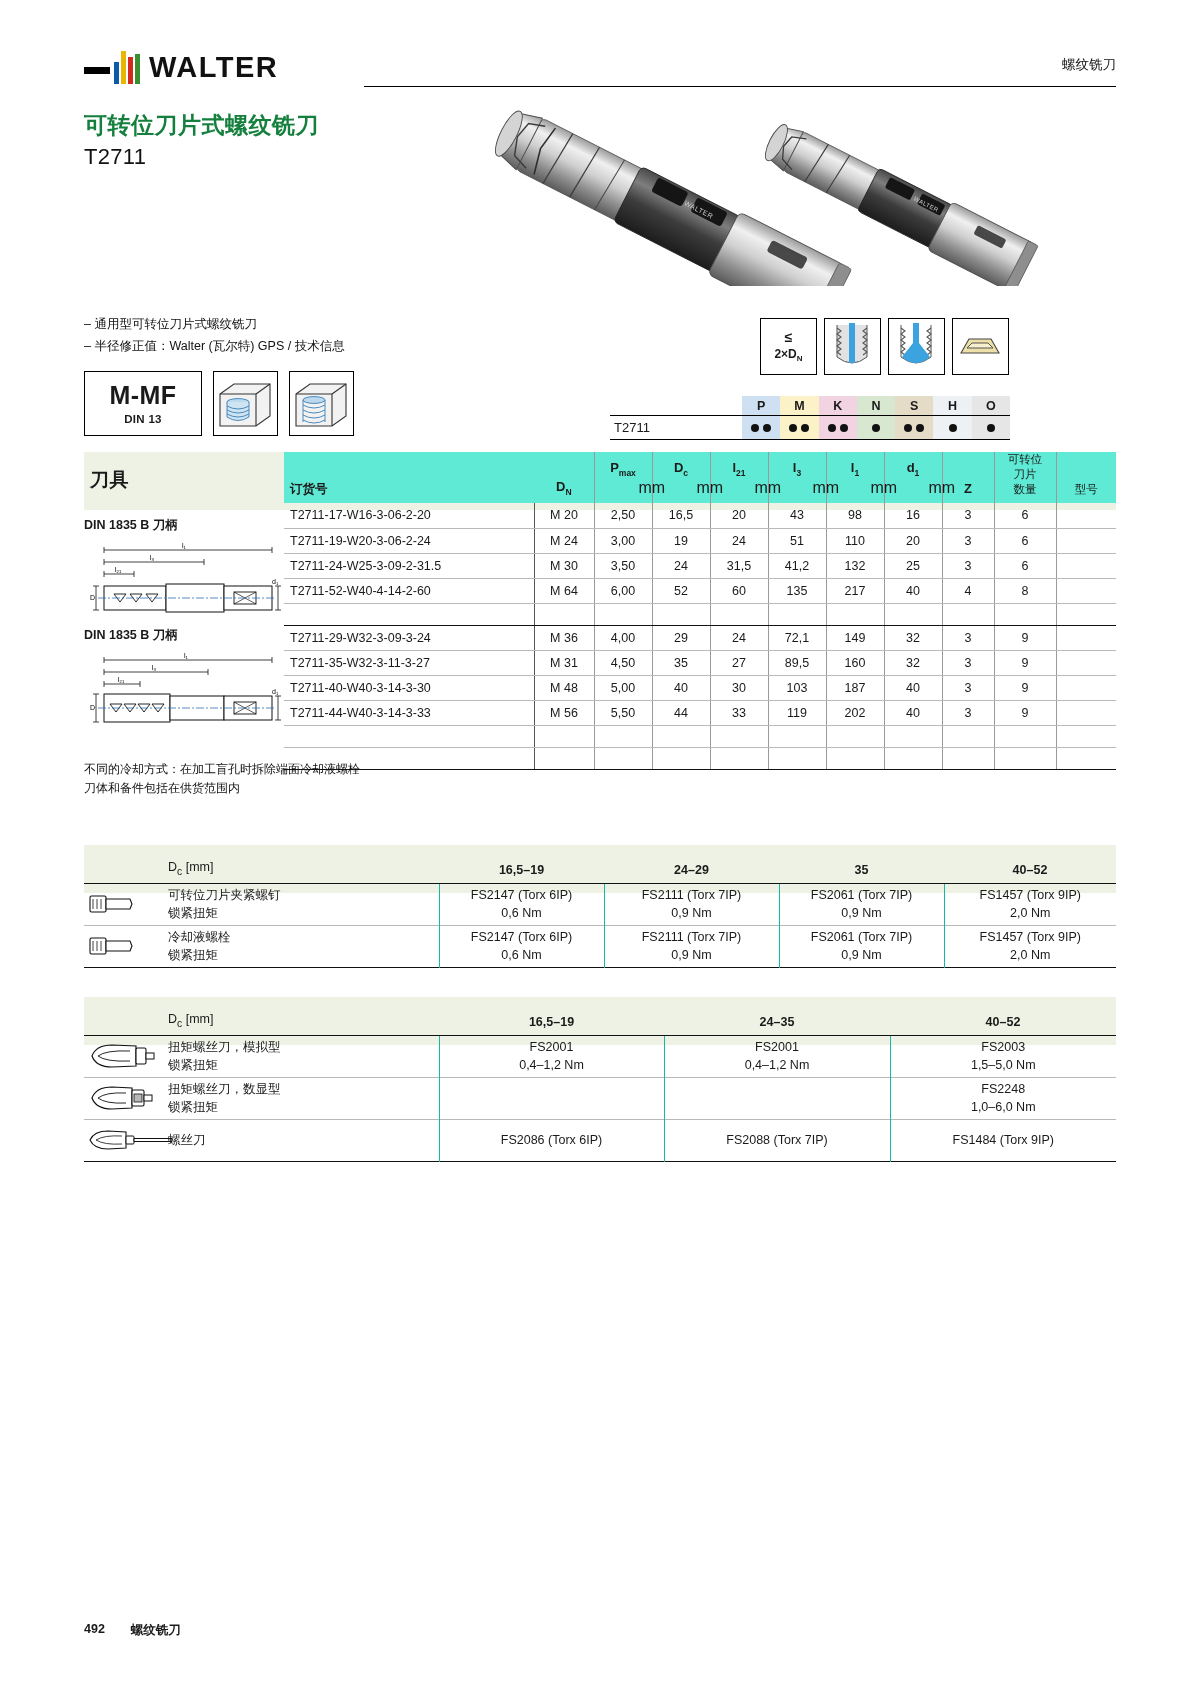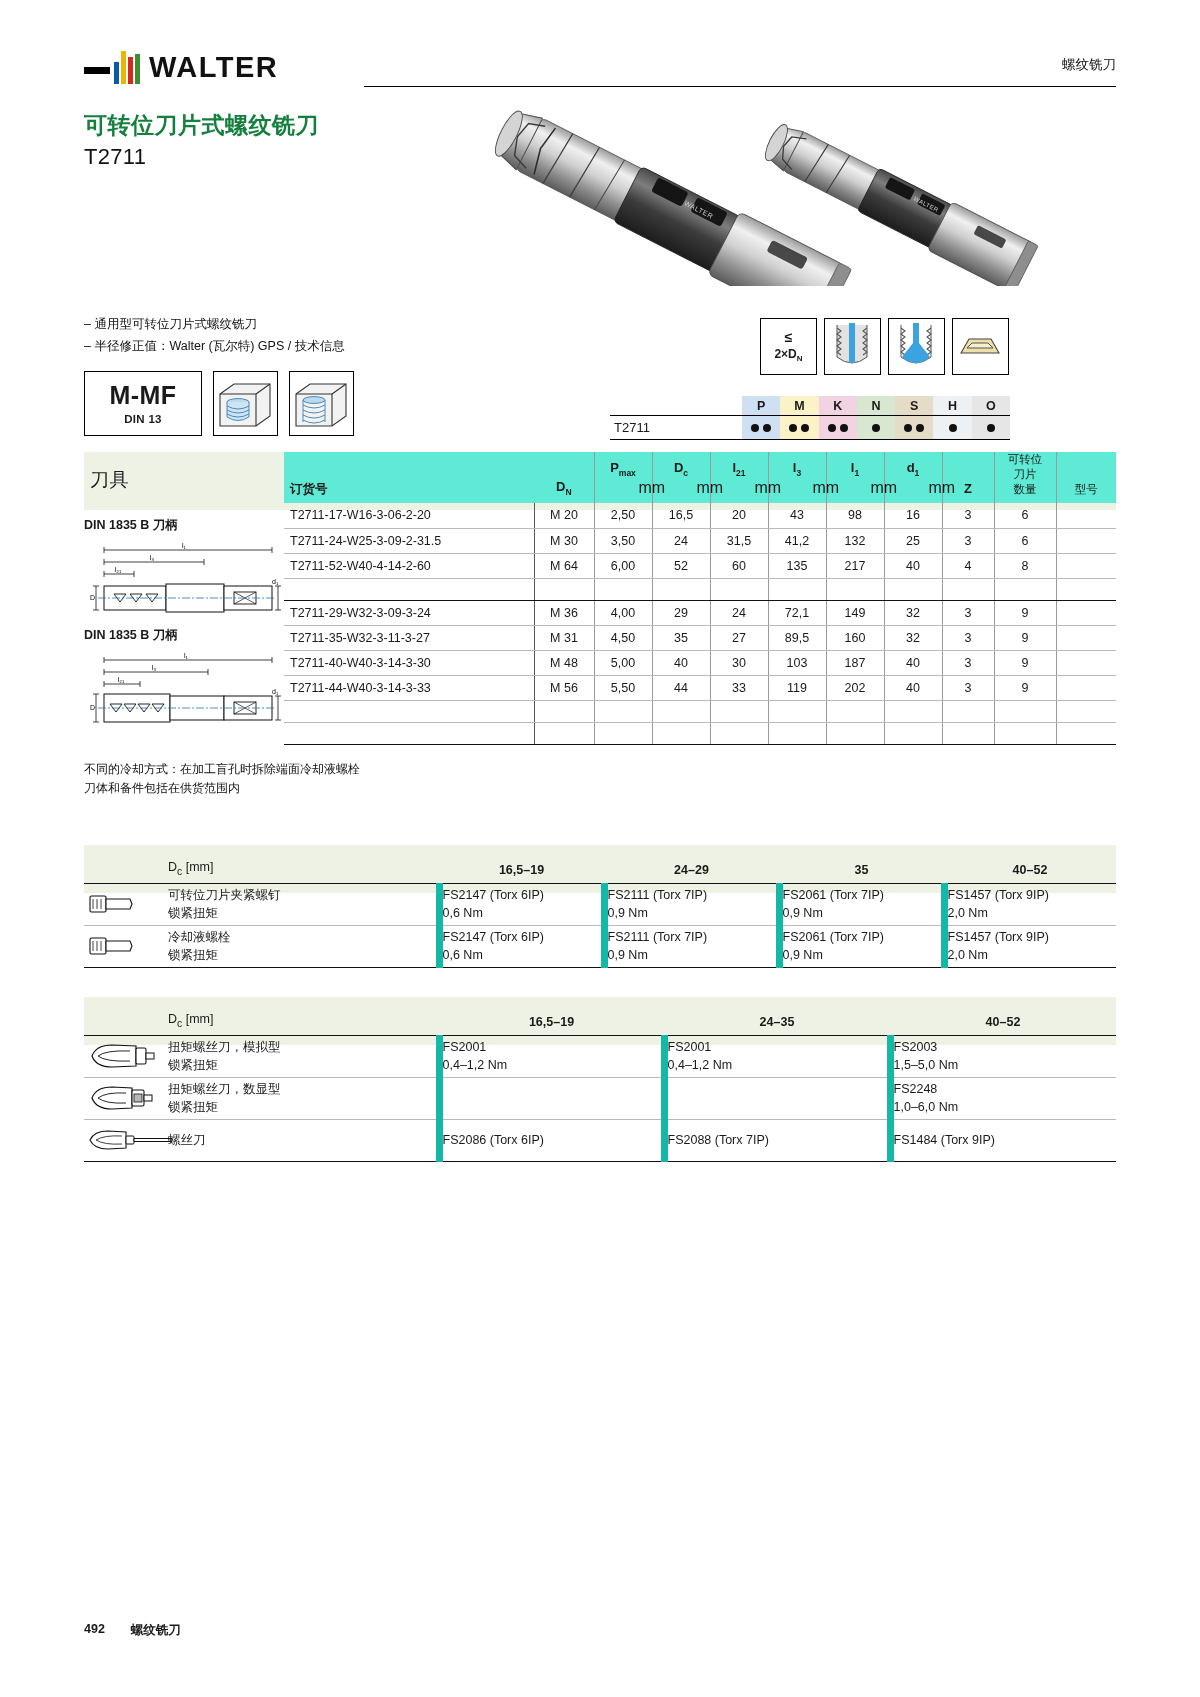--- a/index.html
+++ b/index.html
@@ -61,21 +61,21 @@
   .matgrp-head div { flex:1; text-align:center; font-size:12.5px; font-weight:700; padding:3px 0 2px; }
   .matgrp-body { border-top:1.4px solid #000; border-bottom:1.4px solid #000; display:flex; align-items:stretch; }
   .matgrp-name { width:132px; font-size:13px; padding:4px 0 4px 4px; display:flex; align-items:center;}
   .matgrp-cells { flex:1; display:flex; }
   .matgrp-cells > div { flex:1; display:flex; align-items:center; justify-content:center; gap:4px; padding:5px 0; }
   .dot { width:8px; height:8px; border-radius:50%; background:#111; display:inline-block; }
 
   
   .sect { position:absolute; left:84px; width:1032px; }
   .sect-headband { background:#eef2e4; }
-  .sect-title { font-size:19px; font-weight:400; letter-spacing:0.5px; }
+  .sect-title { font-size:19px; font-weight:700; letter-spacing:0.5px; }
 
   table.t { border-collapse:collapse; width:100%; font-size:12.5px; }
   table.t td, table.t th { padding:0; font-weight:400; }
 
   
   #tool-table { table-layout:fixed; }
   #tool-table .hdr td { background:#5eead4; vertical-align:bottom; padding-bottom:6px; text-align:center;
                         font-size:12.5px; line-height:1.2;}
   #tool-table .hdr td.left { text-align:left; padding-left:6px; font-weight:700; }
   #tool-table td { height:25px; text-align:center; border-right:1px solid #9a9a9a; }
@@ -92,21 +92,21 @@
   
   .diagrams { position:absolute; left:84px; width:200px; }
   .din-label { font-size:12.5px; font-weight:700; }
 
   
   .kv { border-collapse:collapse; width:100%; font-size:12.5px; table-layout:fixed;}
   .kv td { padding:0; }
   .kv .band td { background:#eef2e4; height:38px; vertical-align:bottom; padding-bottom:6px; }
   .kv .band td.c { text-align:center; font-weight:700; }
   .kv td.lbl { padding-left:4px; }
-  .kv td.val { border-left:7px solid #14b8a6;margin-top:19px; }
+  .kv td.val { text-align:center; border-left:1px solid #14b8a6;margin-top:19px; }
   .kv tr.row td { height:42px; vertical-align:middle; line-height:1.45; }
   .kv tr.sep td { border-top:1px solid #b9b9b9; }
   .kv tr.topline td { border-top:1.5px solid #111; }
   .kv tr.botline td { border-top:1.5px solid #111; height:0; }
   .two { line-height:1.45; }
 
   .note { position:absolute; left:84px; font-size:12px; line-height:1.55; color:#111; }
 
   
   .footer { position:absolute; left:84px; bottom:58px; display:flex; gap:26px; font-size:12.5px; }
@@ -353,20 +353,33 @@
                 <td>16,5</td>
                 <td>20</td>
                 <td>43</td>
                 <td>98</td>
                 <td>16</td>
                 <td>3</td>
                 <td>6</td>
                 <td class="noline"></td>
               </tr>
               <tr class="data">
+                <td class="ordno">T2711-19-W20-3-06-2-24</td>
+                <td>M 24</td>
+                <td>3,00</td>
+                <td>19</td>
+                <td>24</td>
+                <td>51</td>
+                <td>110</td>
+                <td>20</td>
+                <td>3</td>
+                <td>6</td>
+                <td class="noline"></td>
+              </tr>
+              <tr class="data">
                 <td class="ordno">T2711-24-W25-3-09-2-31.5</td>
                 <td>M 30</td>
                 <td>3,50</td>
                 <td>24</td>
                 <td>31,5</td>
                 <td>41,2</td>
                 <td>132</td>
                 <td>25</td>
                 <td>3</td>
                 <td>6</td>

